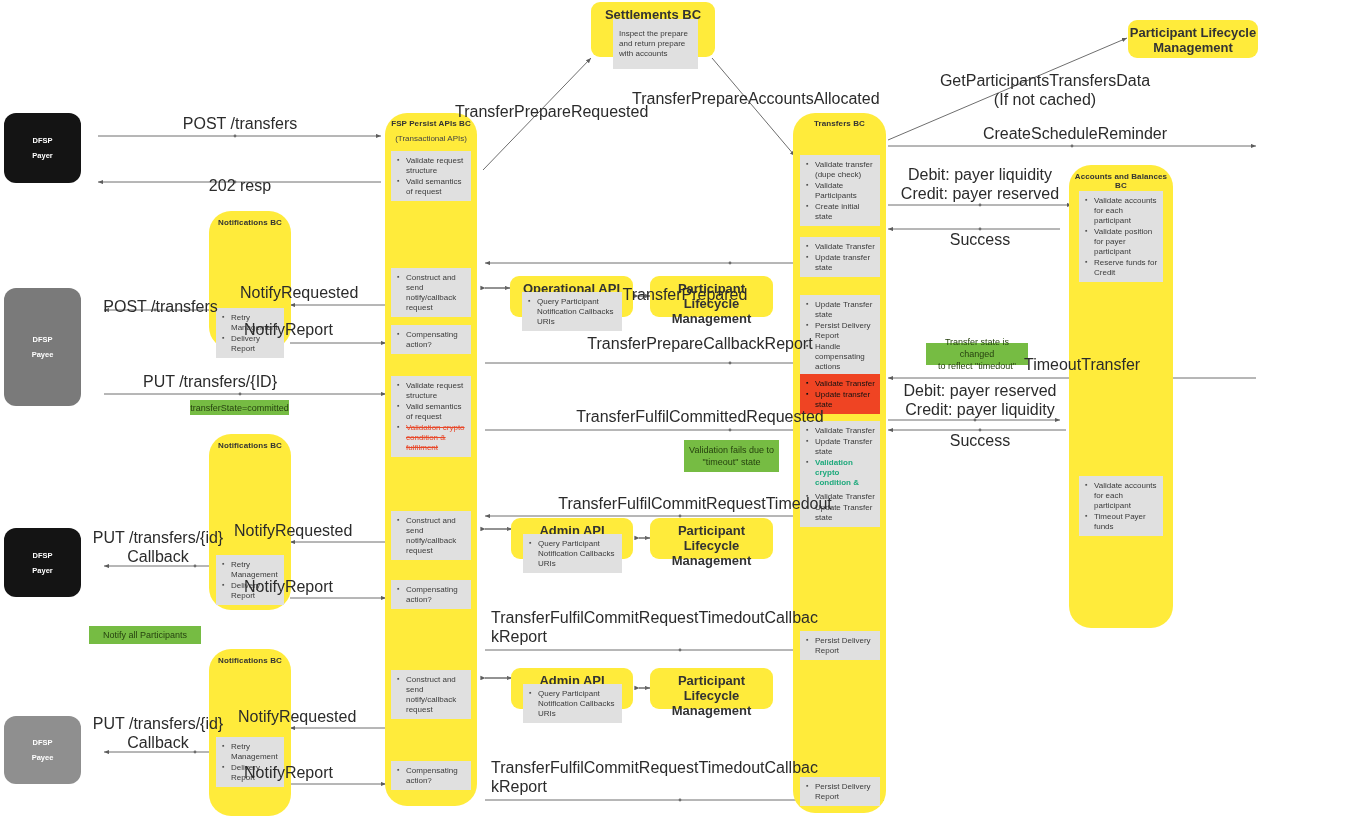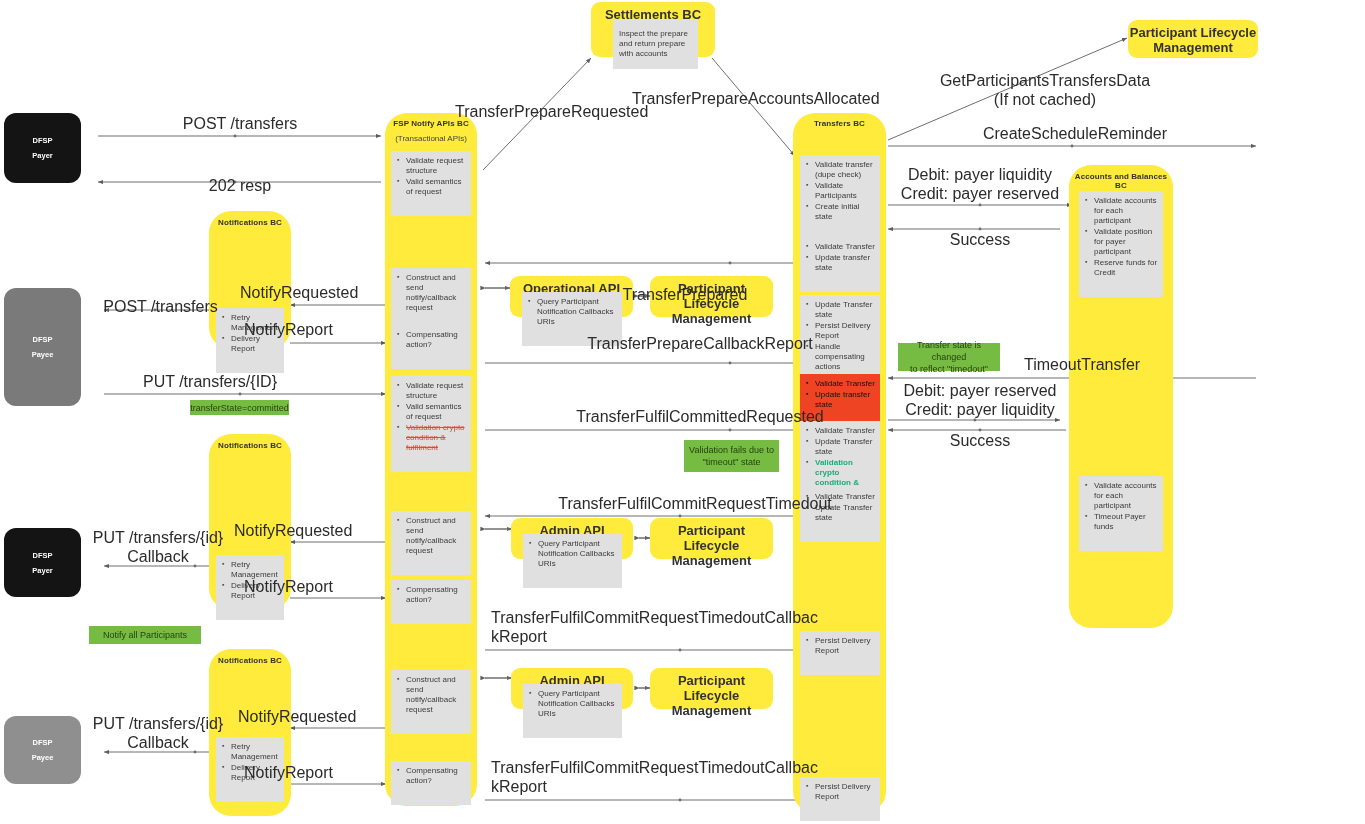--- a/index.html
+++ b/index.html
@@ -30,21 +30,21 @@
     position:absolute;
     left:0;right:0;
     text-align:center;
     font-size:8px;
     color:#444444;
   }
   .note{
     position:absolute;
     background:#e0e0e0;
     box-sizing:border-box;
-    padding:5px 4px 18px 4px;
+    padding:5px 4px 3px 4px;
     font-size:8px;
     line-height:10px;
     color:#3b3b3b;
   }
   .note ul{margin:0;padding:0 0 0 11px;list-style:none;}
   .note li{position:relative;margin:0 0 1px 0;}
   .note li:before{
     content:"\25AA";
     position:absolute;left:-9px;top:-1px;font-size:7px;color:#555;
   }
@@ -256,21 +256,21 @@
     <div class="lane-title" style="top:7px;">Notifications BC</div>
     <div class="note" style="left:7px;top:88px;width:68px;">
       <ul>
         <li>Retry Management</li>
         <li>Delivery Report</li>
       </ul>
     </div>
   </div>
 
   <div class="lane" style="left:385px;top:113px;width:92px;height:693px;">
-    <div class="lane-title" style="top:6px;">FSP Notify APIs BC</div>
+    <div class="lane-title" style="top:6px;">FSP Persist APIs BC</div>
     <div class="lane-sub" style="top:21px;">(Transactional APIs)</div>
 
     <div class="note" style="left:6px;top:38px;width:80px;">
       <ul>
         <li>Validate request structure</li>
         <li>Valid semantics of request</li>
       </ul>
     </div>
     <div class="note" style="left:6px;top:155px;width:80px;">
       <ul>
@@ -425,21 +425,21 @@
           <li>Query Participant Notification Callbacks URIs</li>
         </ul>
     </div>
   </div>
 
   <div class="minibox" style="left:650px;top:668px;width:123px;height:41px;">
     <div class="minibox-title">Participant Lifecycle Management</div>
   </div>
 
   <div class="greenbox" style="left:190px;top:400px;width:99px;height:15px;">transferState=committed</div>
-  <div class="greenbox" style="left:898px;top:343px;width:102px;height:28px;white-space:pre-line;">Transfer state is changed
+  <div class="greenbox" style="left:926px;top:343px;width:102px;height:22px;white-space:pre-line;">Transfer state is changed
 to reflect "timedout"</div>
   <div class="greenbox" style="left:684px;top:440px;width:95px;height:32px;white-space:pre-line;">Validation fails due to
 "timeout" state</div>
   <div class="greenbox" style="left:89px;top:626px;width:112px;height:18px;">Notify all Participants</div>
 
   <div class="msg c" style="left:135px;top:114px;width:210px;">POST /transfers</div>
   <div class="msg c" style="left:135px;top:176px;width:210px;">202 resp</div>
   <div class="msg c" style="left:98px;top:297px;width:125px;">POST /transfers</div>
   <div class="msg c" style="left:110px;top:372px;width:200px;">PUT /transfers/{ID}</div>
   <div class="msg c" style="left:88px;top:528px;width:140px;">PUT /transfers/{id}

